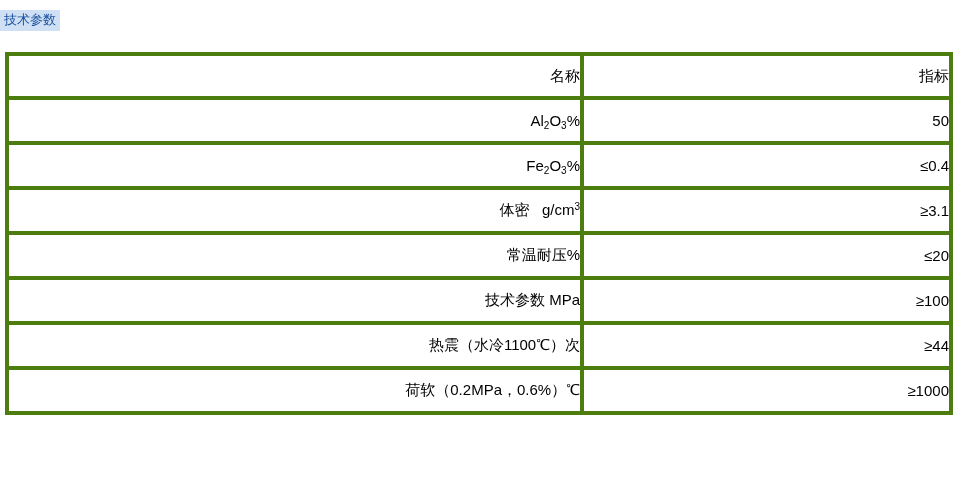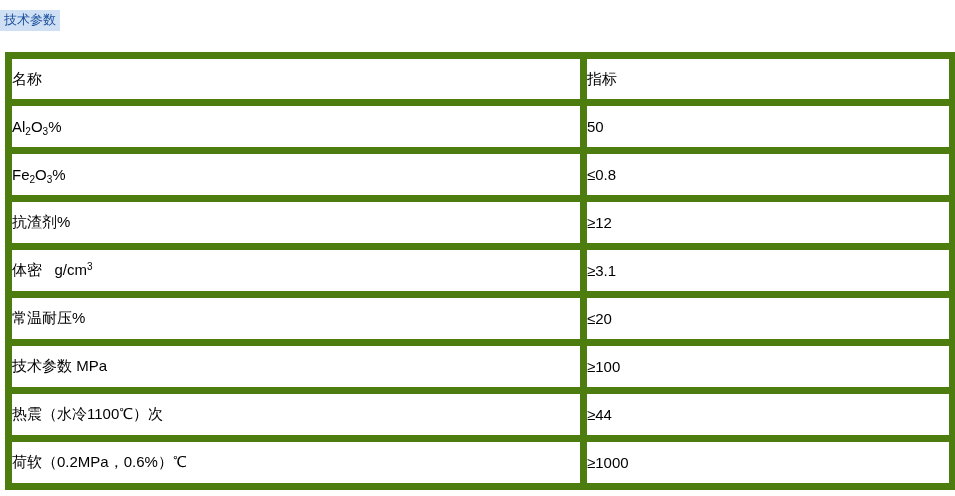--- a/index.html
+++ b/index.html
@@ -32,23 +32,23 @@
   }
   table.spec {
     position: absolute;
     left: 5px;
     top: 52px;
     width: 944px;
     border-collapse: collapse;
     table-layout: fixed;
   }
   table.spec td {
-    border: 7px solid #4d7c0f;
+    border: 4px solid #4d7c0f;
     height: 41px;
-    text-align: left;
+    text-align: right;
     vertical-align: middle;
     font-size: 15px;
     color: #000000;
     padding: 0;
   }
   table.spec tr.header td {
     height: 40px;
   }
   col.c-name { width: 575px; }
   col.c-value { width: 369px; }
@@ -82,25 +82,21 @@
       <tr class="header">
         <td>名称</td>
         <td>指标</td>
       </tr>
       <tr>
         <td class="nm">Al<sub>2</sub>O<sub>3</sub>%</td>
         <td>50</td>
       </tr>
       <tr>
         <td class="nm">Fe<sub>2</sub>O<sub>3</sub>%</td>
-        <td>≤0.8</td>
-      </tr>
-      <tr>
-        <td class="nm">抗渣剂%</td>
-        <td>≥12</td>
+        <td>≤0.4</td>
       </tr>
       <tr>
         <td class="nm">体密   g/cm<sup>3</sup></td>
         <td>≥3.1</td>
       </tr>
       <tr>
         <td class="nm">常温耐压%</td>
         <td>≤20</td>
       </tr>
       <tr>

